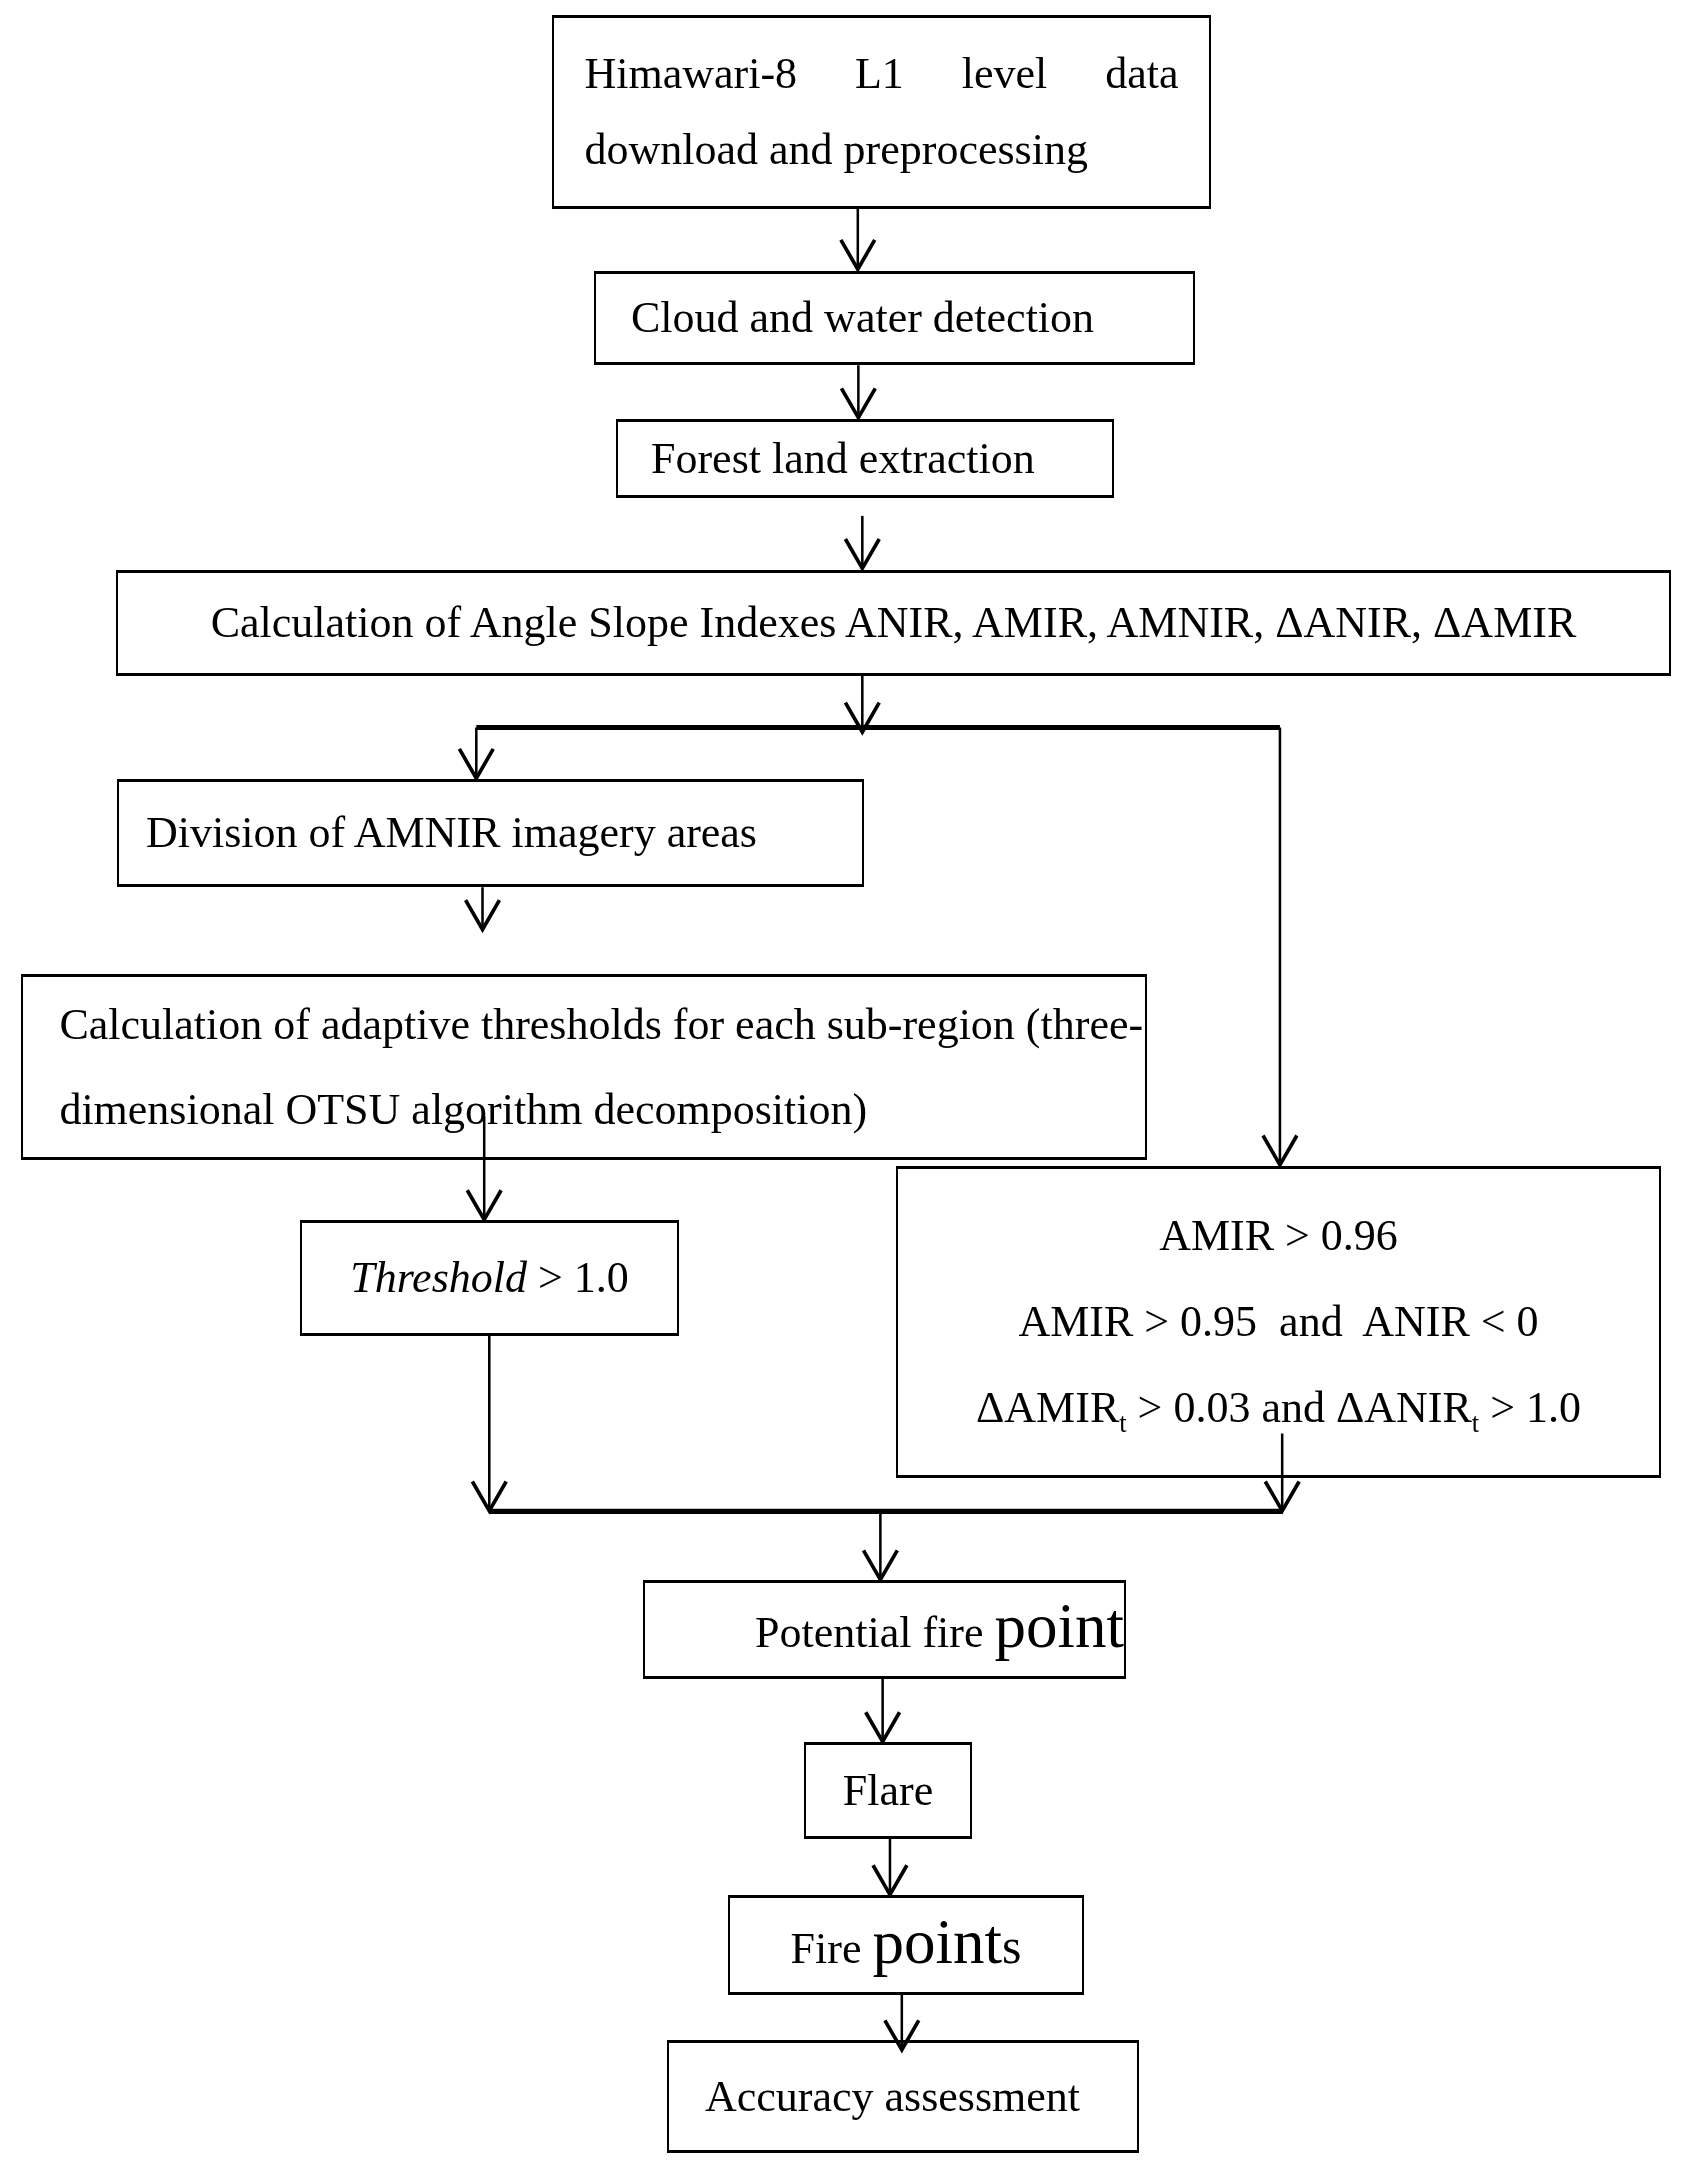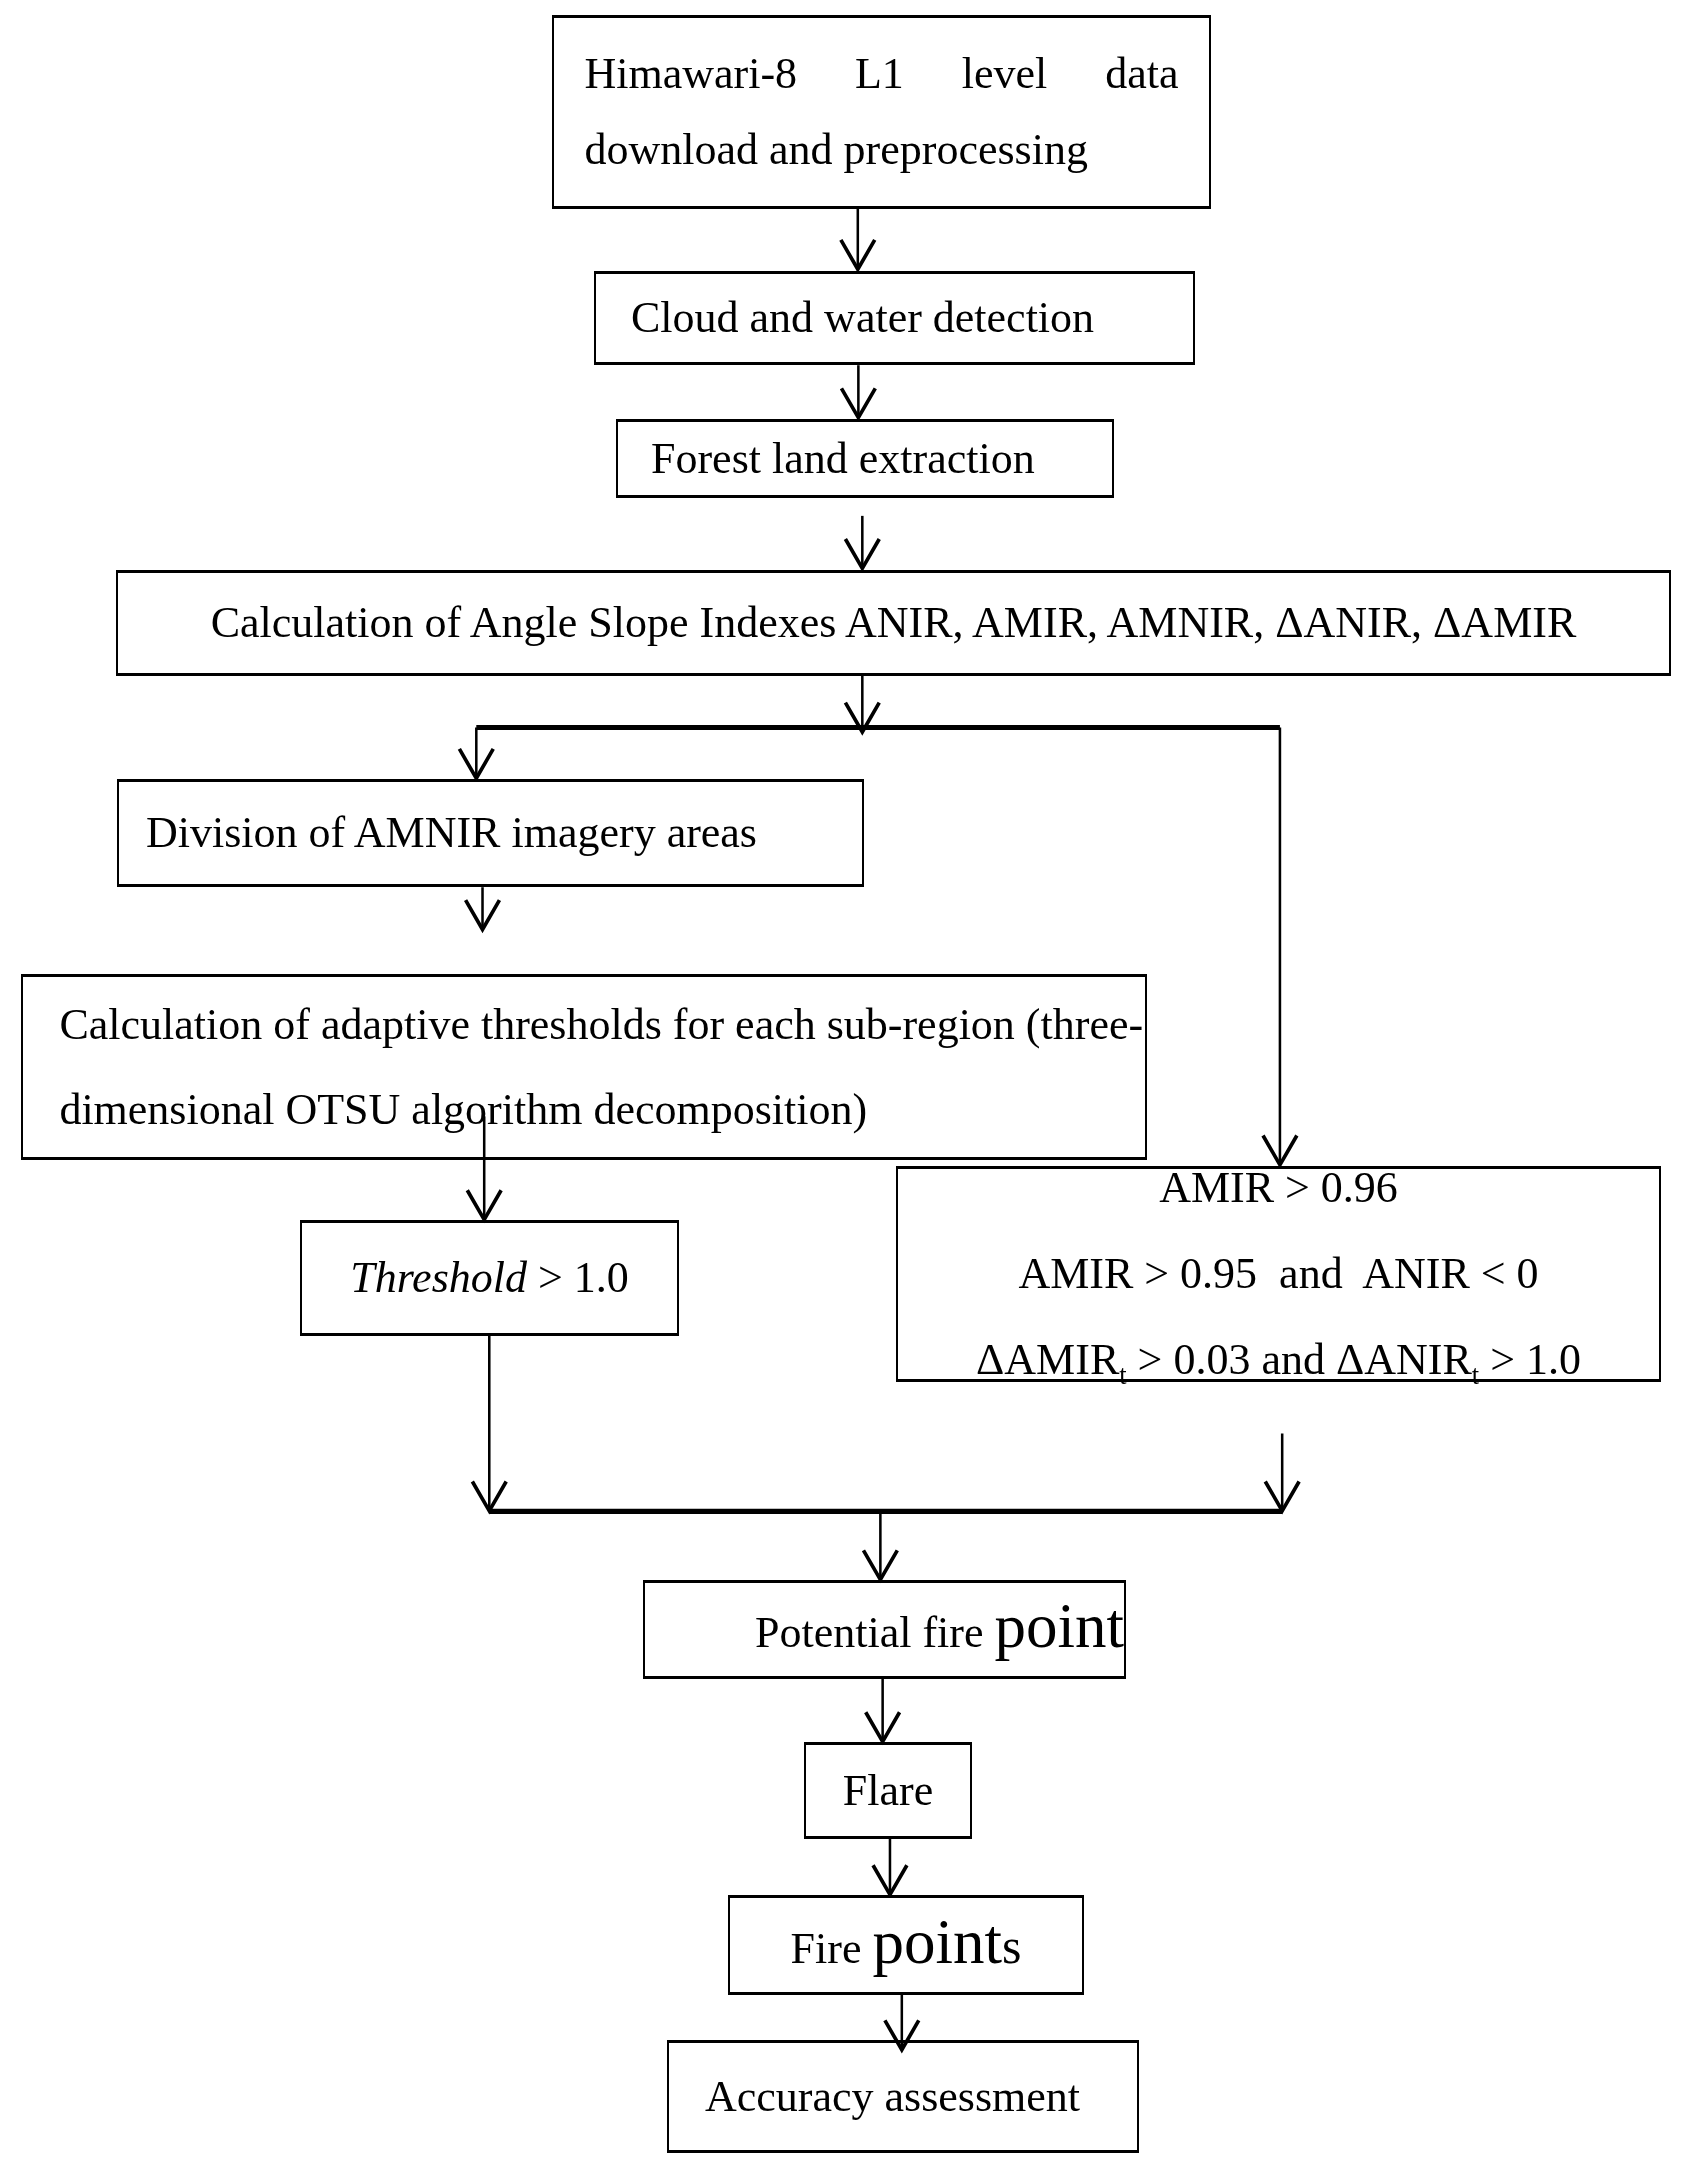--- a/index.html
+++ b/index.html
@@ -138,21 +138,21 @@
 
   <div class="node lh150" style="left:21.4px; top:930px; width:1126px; height:186px; padding-left:36px;margin-top:44px;">
     <div class="line">Calculation of adaptive thresholds for each sub-region (three-</div>
     <div class="line">dimensional OTSU algorithm decomposition)</div>
   </div>
 
   <div class="node center" style="left:300px; top:1220px; width:379px; height:116px;">
     <div class="line"><span class="italic">Threshold</span><span>&nbsp;&gt; 1.0</span></div>
   </div>
 
-  <div class="node center lh152" style="left:896px; top:1166px; width:765px; height:216px;">
+  <div class="node center lh152" style="left:896px; top:1166px; width:765px; height:312px;">
     <div class="line">AMIR &gt; 0.96</div>
     <div class="line">AMIR &gt; 0.95 &nbsp;and&nbsp; ANIR &lt; 0</div>
     <div class="line"><span>ΔAMIR</span><sub>t</sub><span>&nbsp;&gt; 0.03 and ΔANIR</span><sub>t</sub><span>&nbsp;&gt; 1.0</span></div>
   </div>
 
   <div class="node" style="left:643px; top:1580px; width:483px; height:99px; padding-left:33px;align-items:flex-end;">
     <div class="line"><span>Potential fire </span><span class="big">point</span></div>
   </div>
 
   <div class="node center" style="left:804px; top:1742px; width:168px; height:97px;">

